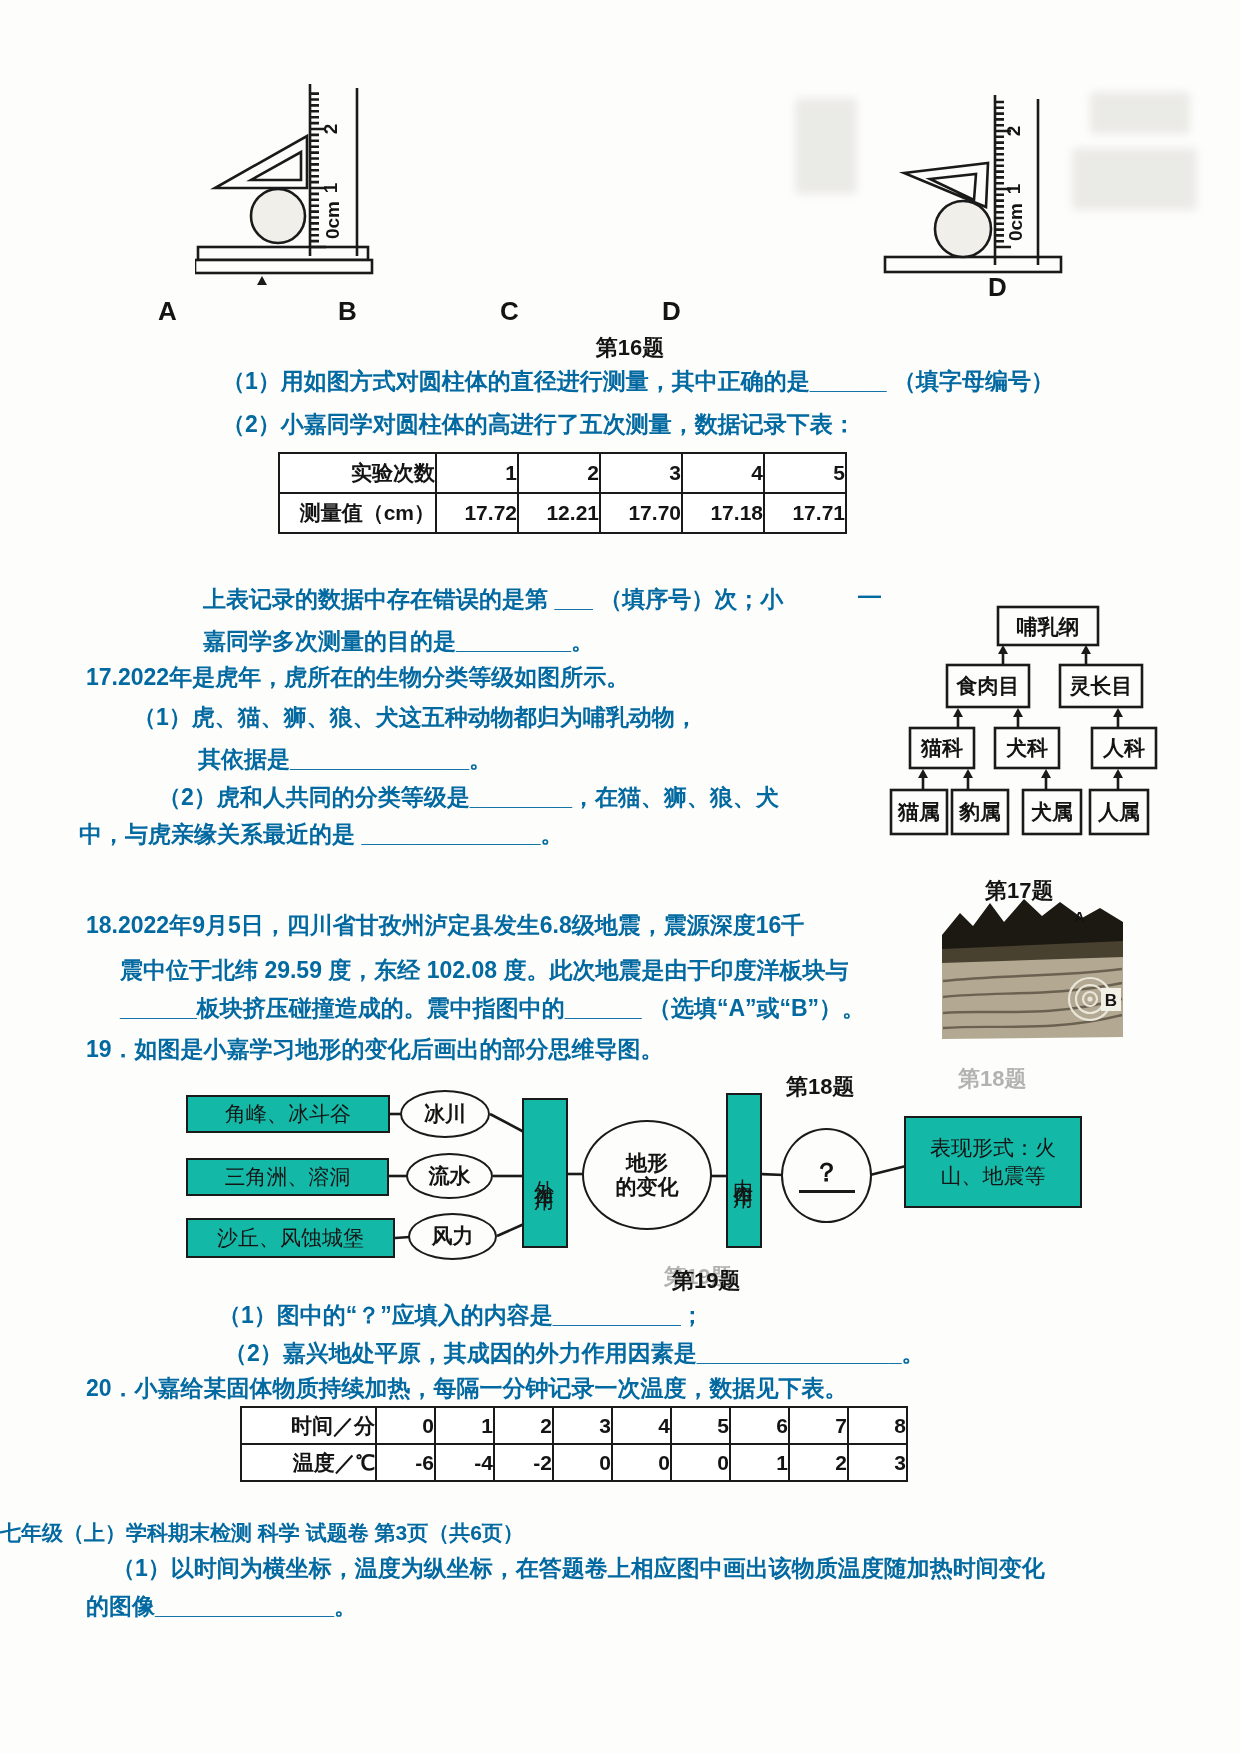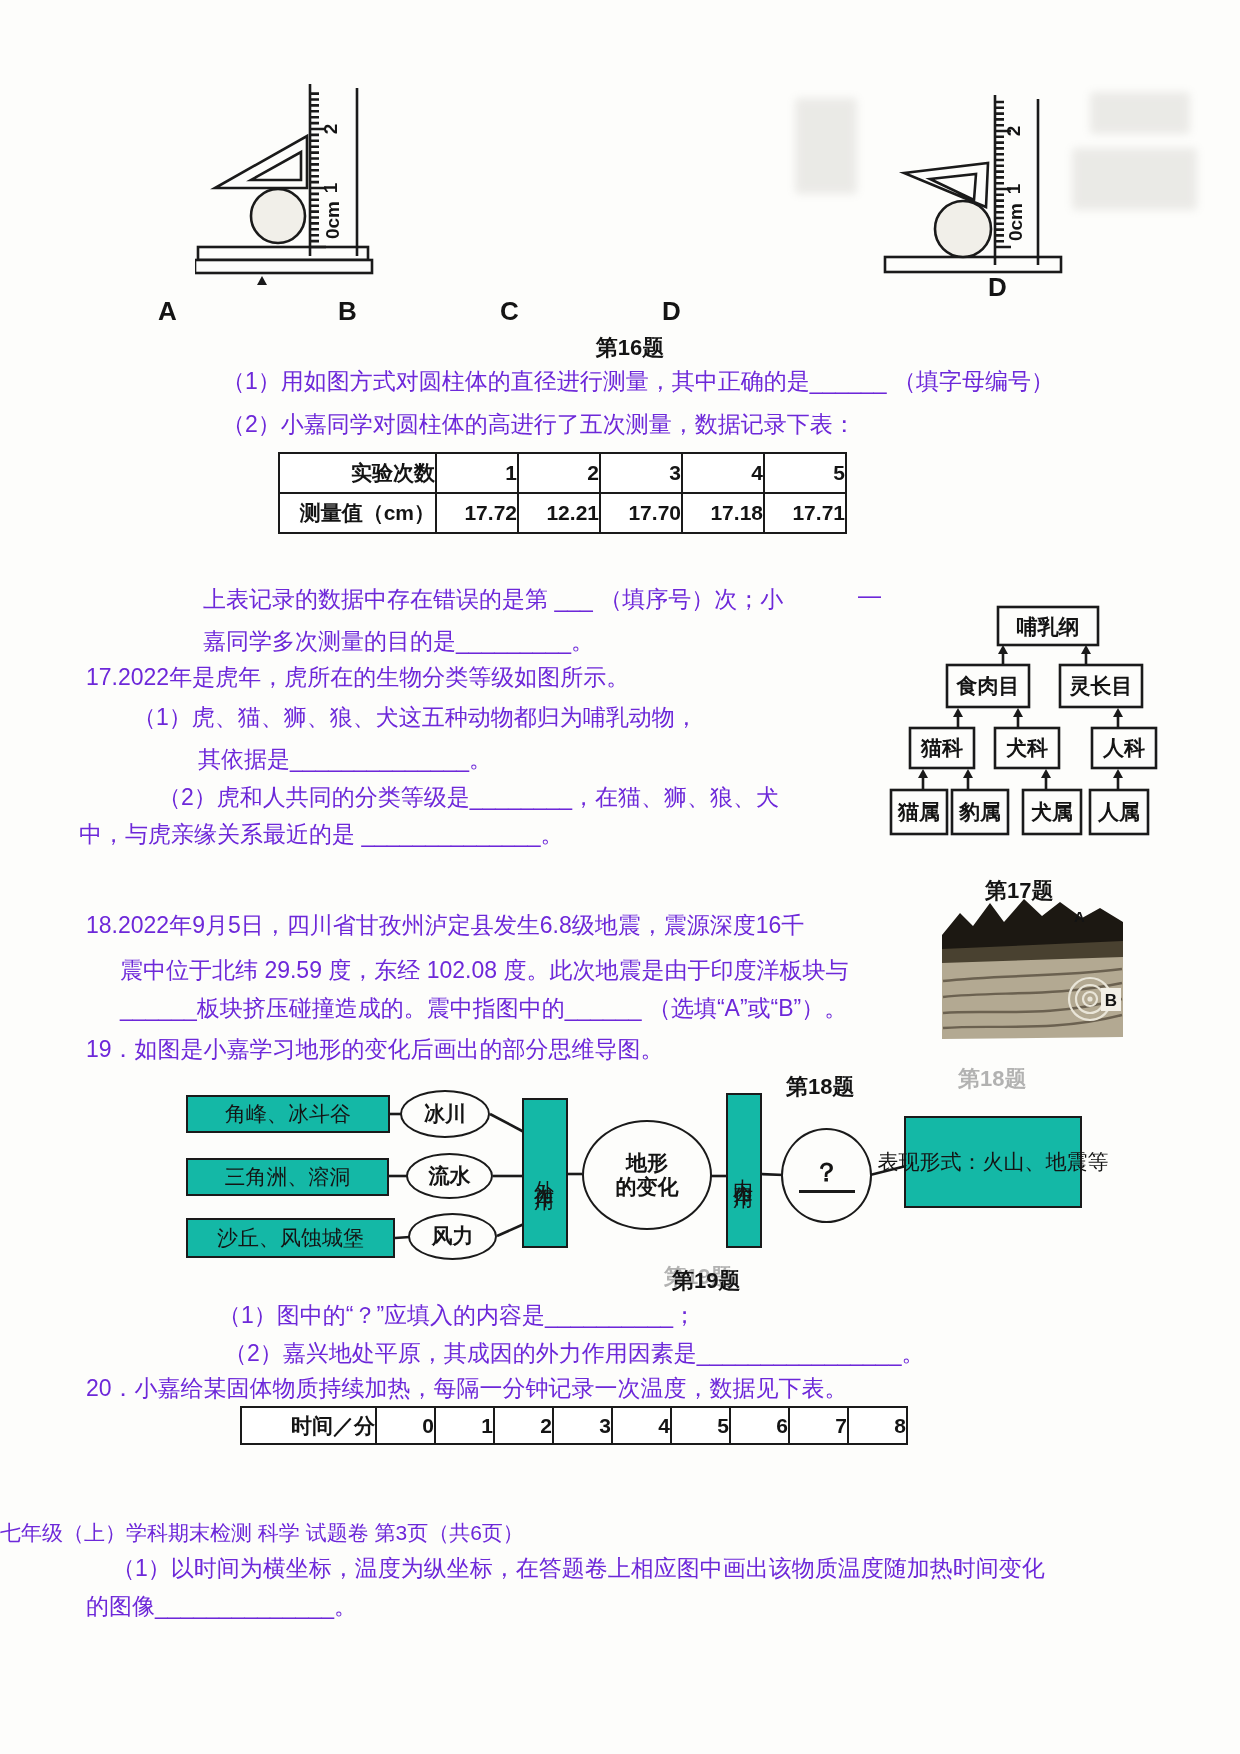--- a/index.html
+++ b/index.html
@@ -1,19 +1,19 @@
 <!DOCTYPE html>
 <html><head>
 <meta charset="utf-8">
 <style>
   html,body{margin:0;padding:0;}
   body{width:1240px;height:1754px;position:relative;background:#fdfdfb;overflow:hidden;
        font-family:"Liberation Sans",sans-serif;color:#141414;}
   .ab{position:absolute;}
-  .txt{font-weight:400;font-size:23px;line-height:1.25;white-space:nowrap;color:#6d28d9;}
+  .txt{font-weight:700;font-size:23px;line-height:1.25;white-space:nowrap;color:#0369a1;}
   .sm{font-size:21px;}
   .cap{font-weight:700;font-size:22px;white-space:nowrap;}
   .ghost{color:#999;opacity:.75;}
   .letter{font-weight:700;font-size:26px;}
   .dtable{border-collapse:collapse;background:#fff;}
   .dtable td{border:2.6px solid #1a1a1a;text-align:right;vertical-align:middle;
              font-weight:700;font-size:21px;padding:0;white-space:nowrap;}
   .mbox{border:2.6px solid #1a1a1a;display:flex;align-items:center;justify-content:center;
         font-weight:400;font-size:21px;white-space:nowrap;background:#14b8a6;box-sizing:border-box;}
   .ell{border:2.6px solid #1a1a1a;border-radius:50%;display:flex;flex-direction:column;
@@ -202,21 +202,21 @@
   <div class="ell ab" style="left:228px;top:125px;width:89px;height:47px">风力</div>
   <div class="mbox vtext ab" style="left:342px;top:10px;width:46px;height:150px">外力作用</div>
   <div class="ell ab" style="left:402px;top:32px;width:130px;height:110px">
     <span>地形</span>
     <span>的变化</span>
   </div>
   <div class="mbox vtext ab" style="left:546px;top:5px;width:36px;height:155px">内力作用</div>
   <div class="ell ab" style="left:601px;top:40px;width:91px;height:95px">
     <span class="qmark">？</span>
   </div>
-  <div class="mbox ab" style="left:724px;top:28px;width:178px;height:92px;flex-direction:row">
+  <div class="mbox ab" style="left:724px;top:28px;width:178px;height:92px;flex-direction:column">
     <span>表现形式：火</span>
     <span>山、地震等</span>
   </div>
 </div>
 <div class="ab cap ghost" style="left:664px;top:1262px">第19题</div>
 <div class="ab cap" style="left:672px;top:1266px">第19题</div>
 
 <div class="ab txt" style="left:218px;top:1301px">（1）图中的“？”应填入的内容是__________；</div>
 <div class="ab txt" style="left:224px;top:1339px">（2）嘉兴地处平原，其成因的外力作用因素是________________。</div>
 
@@ -229,18 +229,30 @@
     <td style="width:57px">0</td>
     <td style="width:57px">1</td>
     <td style="width:57px">2</td>
     <td style="width:57px">3</td>
     <td style="width:57px">4</td>
     <td style="width:57px">5</td>
     <td style="width:57px">6</td>
     <td style="width:57px">7</td>
     <td style="width:57px">8</td>
   </tr>
+  <tr style="height:37px">
+    <td>温度／℃</td>
+    <td>-6</td>
+    <td>-4</td>
+    <td>-2</td>
+    <td>0</td>
+    <td>0</td>
+    <td>0</td>
+    <td>1</td>
+    <td>2</td>
+    <td>3</td>
+  </tr>
 </tbody>
   </table>
 
 <div class="ab txt sm" style="left:0;top:1520px;width:1240px;text-align:left">七年级（上）学科期末检测 科学 试题卷 第3页（共6页）</div>
 <div class="ab txt" style="left:112px;top:1554px">（1）以时间为横坐标，温度为纵坐标，在答题卷上相应图中画出该物质温度随加热时间变化</div>
 <div class="ab txt" style="left:86px;top:1592px">的图像______________。</div>
 
 </body></html>

